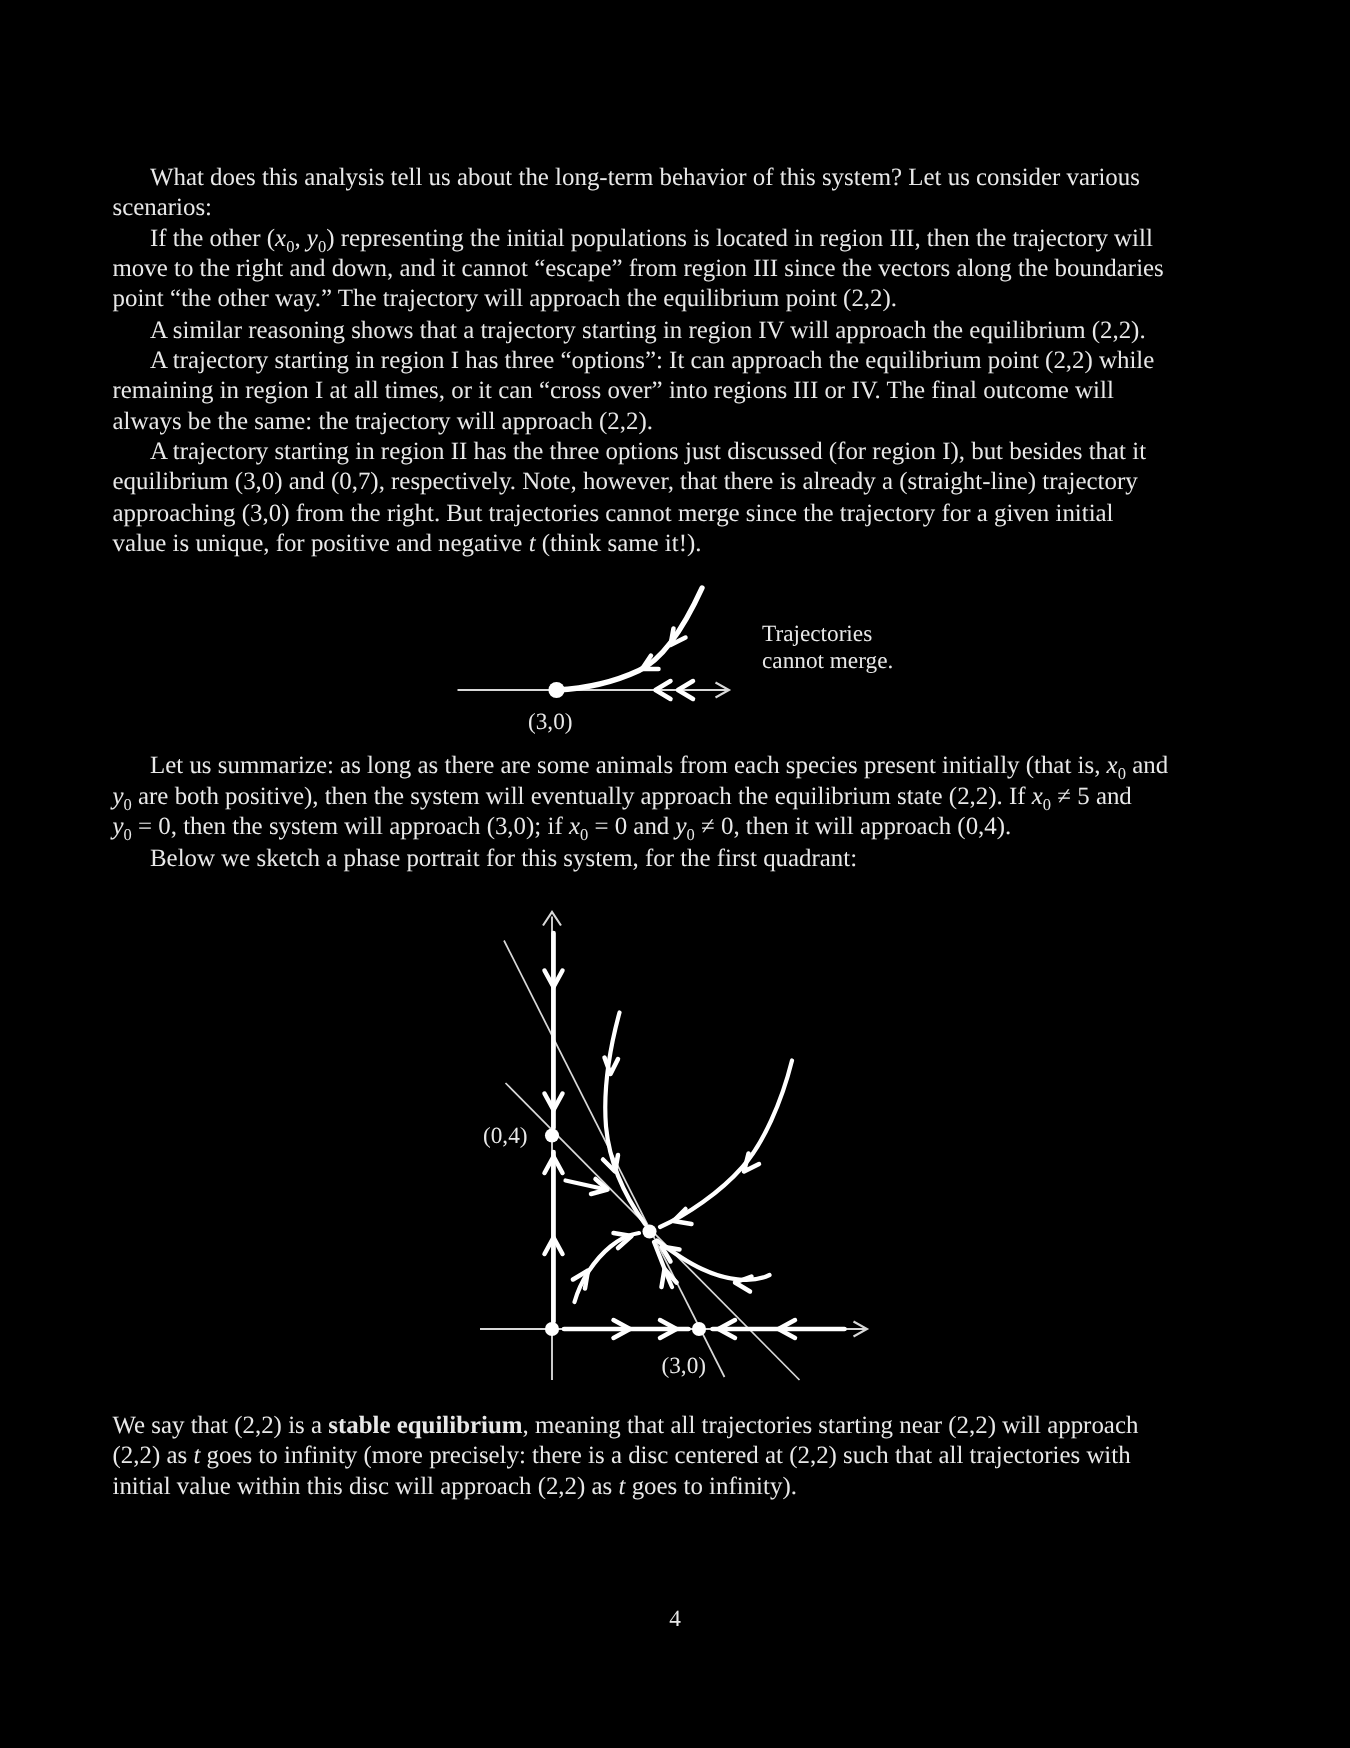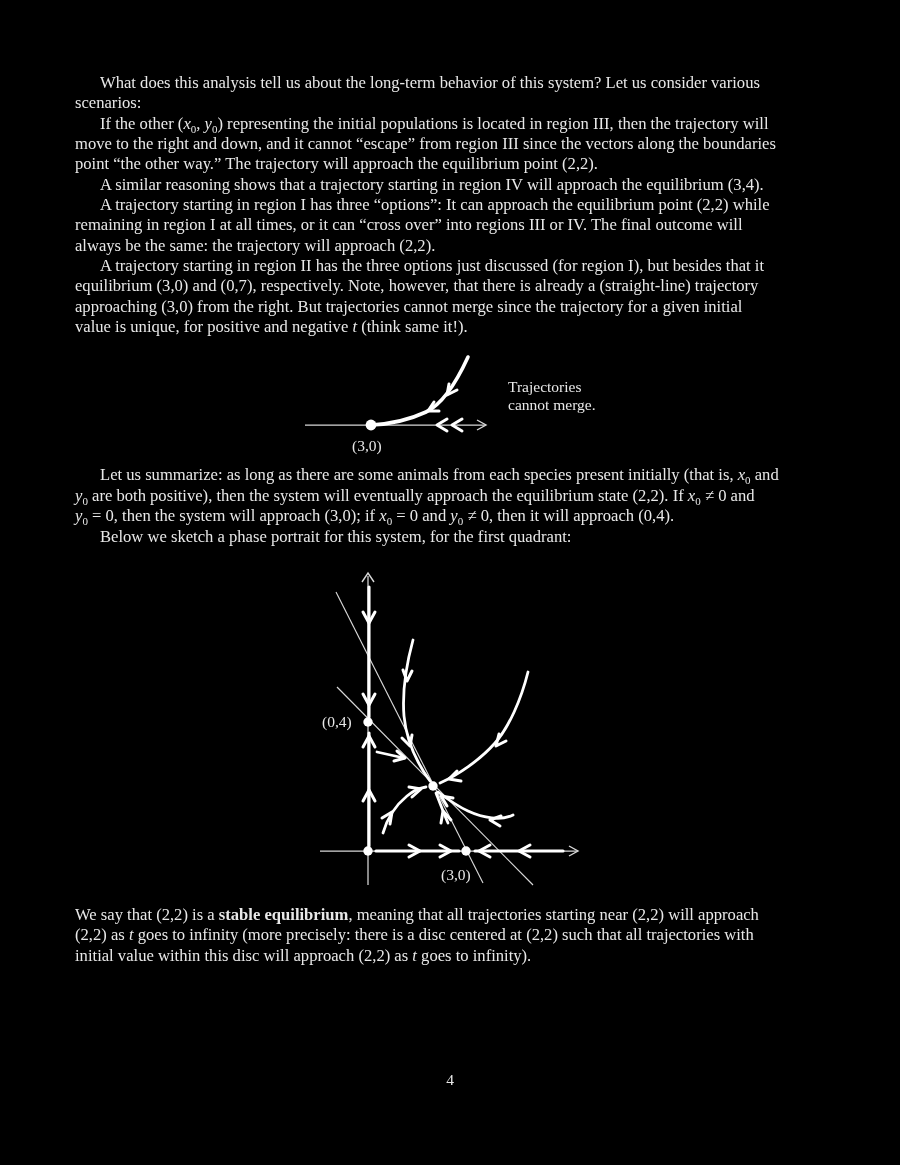--- a/index.html
+++ b/index.html
@@ -3,21 +3,21 @@
 <meta charset="utf-8">
 <style>
   html, body { margin: 0; padding: 0; background: #000; }
   .page {
     position: relative;
     width: 900px;
     height: 1165px;
     background: #000;
     overflow: hidden;
     box-sizing: border-box;
-    padding-top: 73px;
+    padding-top: 108px;
     font-family: "Liberation Serif", serif;
     font-size: 16.6px;
     color: #e8e8e8;
   }
   .textblock { margin-left: 75px; margin-right: 55px; }
   .line { height: 20.35px; line-height: 20.35px; white-space: nowrap; }
   .line.indent { padding-left: 25px; }
   .it  { font-style: italic; }
   .bd  { font-weight: bold; }
   .sub { font-size: 11px; vertical-align: -4px; }
@@ -41,21 +41,21 @@
 <body>
 
 <div class="page">
 
   <div class="textblock">
       <div class="line indent"><span>What does this analysis tell us about the long-term behavior of this system? Let us consider various</span></div>
       <div class="line"><span>scenarios:</span></div>
       <div class="line indent"><span>If the other (</span><span class="it">x</span><span class="sub">0</span><span>, </span><span class="it">y</span><span class="sub">0</span><span>) representing the initial populations is located in region III, then the trajectory will</span></div>
       <div class="line"><span>move to the right and down, and it cannot “escape” from region III since the vectors along the boundaries</span></div>
       <div class="line"><span>point “the other way.” The trajectory will approach the equilibrium point (2,2).</span></div>
-      <div class="line indent"><span>A similar reasoning shows that a trajectory starting in region IV will approach the equilibrium (3,4).</span></div>
+      <div class="line indent"><span>A similar reasoning shows that a trajectory starting in region IV will approach the equilibrium (2,2).</span></div>
       <div class="line indent"><span>A trajectory starting in region I has three “options”: It can approach the equilibrium point (2,2) while</span></div>
       <div class="line"><span>remaining in region I at all times, or it can “cross over” into regions III or IV. The final outcome will</span></div>
       <div class="line"><span>always be the same: the trajectory will approach (2,2).</span></div>
       <div class="line indent"><span>A trajectory starting in region II has the three options just discussed (for region I), but besides that it</span></div>
       <div class="line"><span>equilibrium (3,0) and (0,7), respectively. Note, however, that there is already a (straight-line) trajectory</span></div>
       <div class="line"><span>approaching (3,0) from the right. But trajectories cannot merge since the trajectory for a given initial</span></div>
       <div class="line"><span>value is unique, for positive and negative </span><span class="it">t</span><span> (think same it!).</span></div>
     </div>
 
   <div class="fig1">
@@ -69,21 +69,21 @@
       <path class="chev" d="M167,74 L157,80 L167,86"></path>
       <circle class="dot" cx="76" cy="80" r="5.4"></circle>
       <text class="figlabel" x="57" y="106">(3,0)</text>
       <text class="figlabel" x="213" y="47">Trajectories</text>
       <text class="figlabel" x="213" y="65">cannot merge.</text>
     </svg>
   </div>
 
   <div class="textblock">
       <div class="line indent"><span>Let us summarize: as long as there are some animals from each species present initially (that is, </span><span class="it">x</span><span class="sub">0</span><span> and</span></div>
-      <div class="line"><span class="it">y</span><span class="sub">0</span><span> are both positive), then the system will eventually approach the equilibrium state (2,2). If </span><span class="it">x</span><span class="sub">0</span><span> ≠ 0 and</span></div>
+      <div class="line"><span class="it">y</span><span class="sub">0</span><span> are both positive), then the system will eventually approach the equilibrium state (2,2). If </span><span class="it">x</span><span class="sub">0</span><span> ≠ 5 and</span></div>
       <div class="line"><span class="it">y</span><span class="sub">0</span><span> = 0, then the system will approach (3,0); if </span><span class="it">x</span><span class="sub">0</span><span> = 0 and </span><span class="it">y</span><span class="sub">0</span><span> ≠ 0, then it will approach (0,4).</span></div>
       <div class="line indent"><span>Below we sketch a phase portrait for this system, for the first quadrant:</span></div>
     </div>
 
   <div class="fig2">
     <svg width="300" height="332" viewBox="0 0 300 332">
 
       <path class="thin" d="M68,9 V318"></path>
       <path class="chevthin" d="M62,15 L68,6 L74,15"></path>
       <path class="thin" d="M20,284 H277"></path>

